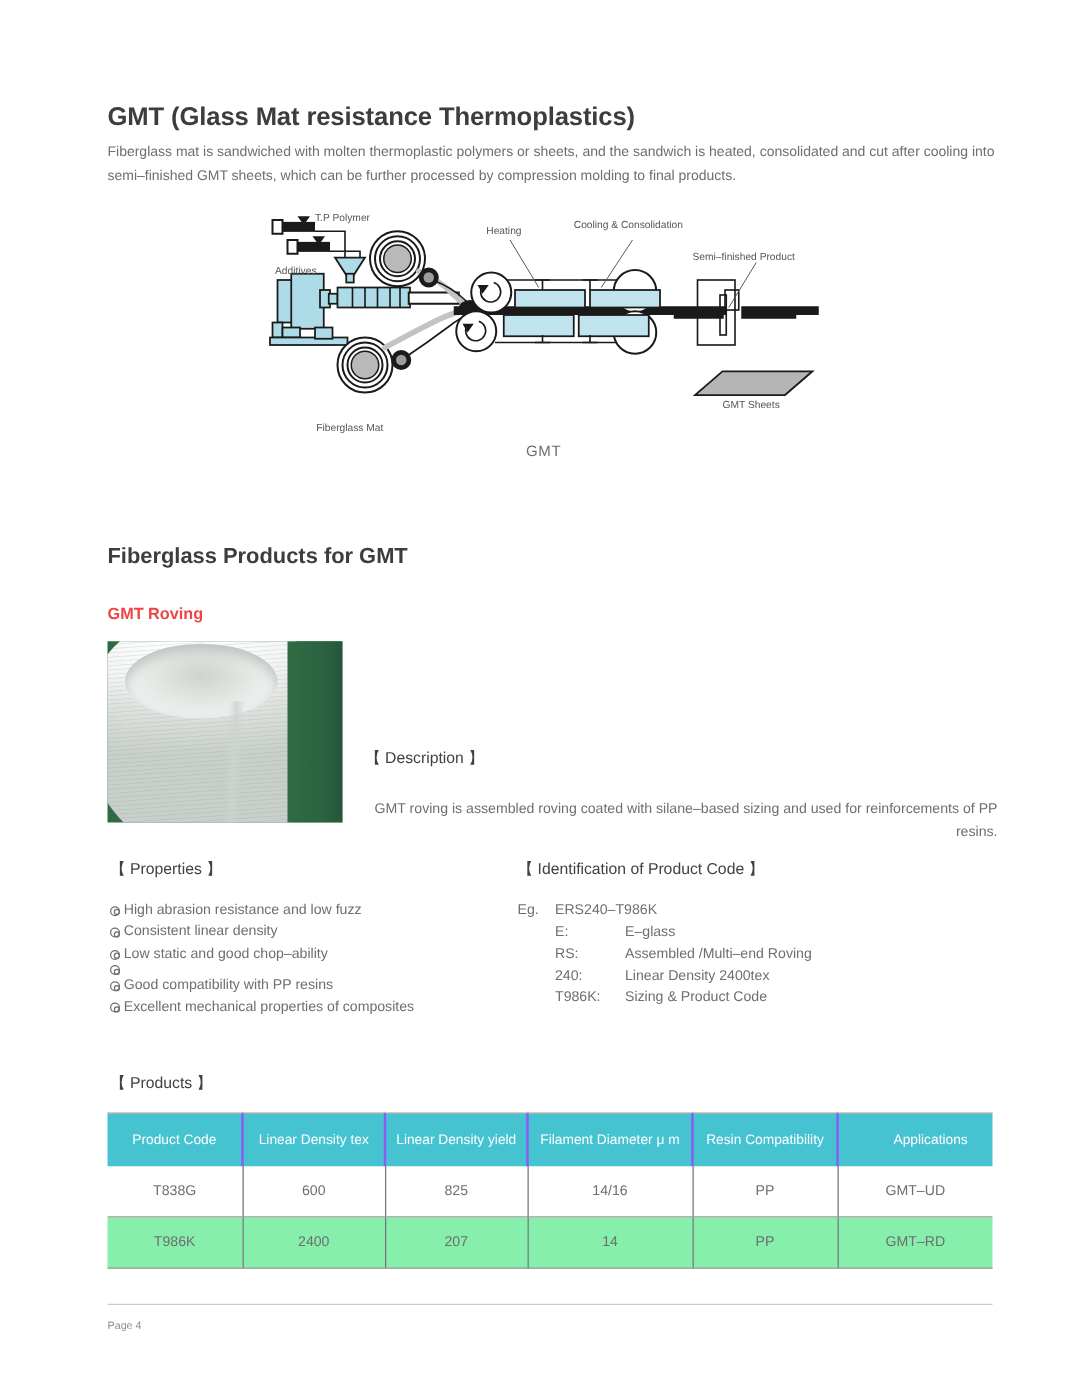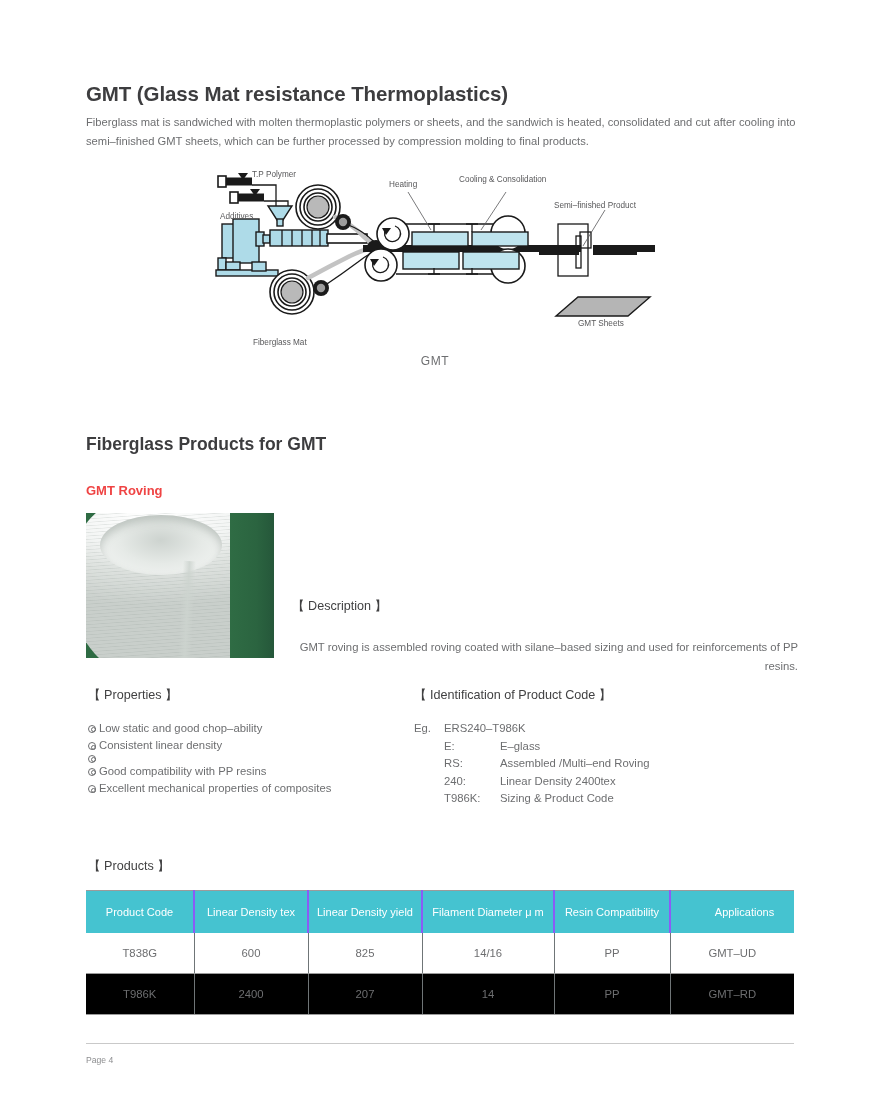--- a/index.html
+++ b/index.html
@@ -210,21 +210,21 @@
   .tbl td {
     font-size: 11.3px;
     color: #6d6e70;
     height: 41px;
     text-align: center;
     border-right: 1px solid #6f7577;
     border-bottom: 1px solid #9b9b9b;
     white-space: nowrap;
   }
   .tbl td:last-child { border-right: none; }
-  .tbl tr.alt td { background: #000000; }
+  .tbl tr.alt td { background: #86efac; }
 
   
   .foot-rule {
     position: absolute;
     left: 86px; top: 1043px;
     width: 708px; height: 1px;
     background: #c9c9c9;
   }
   .foot-text {
     position: absolute;
@@ -365,25 +365,29 @@
     <div class="green-right"></div>
   </div>
 
   <div class="brk desc-label">【 Description 】</div>
   <p class="desc-body">GMT roving is assembled roving coated with silane–based sizing and used for reinforcements of PP resins.</p>
 
   <div class="brk prop-label">【 Properties 】</div>
   <div class="prop-list">
     <div class="prop-item">
       <span class="bullet-dbl"></span>
+      <span>High abrasion resistance and low fuzz</span>
+    </div>
+    <div class="prop-item">
+      <span class="bullet-dbl"></span>
+      <span>Consistent linear density</span>
+    </div>
+    <div class="prop-item">
+      <span class="bullet-dbl"></span>
       <span>Low static and good chop–ability</span>
-    </div>
-    <div class="prop-item">
-      <span class="bullet-dbl"></span>
-      <span>Consistent linear density</span>
     </div>
     <div class="prop-item">
       <span class="bullet-dbl"></span>
     </div>
     <div class="prop-item">
       <span class="bullet-dbl"></span>
       <span>Good compatibility with PP resins</span>
     </div>
     <div class="prop-item">
       <span class="bullet-dbl"></span>

